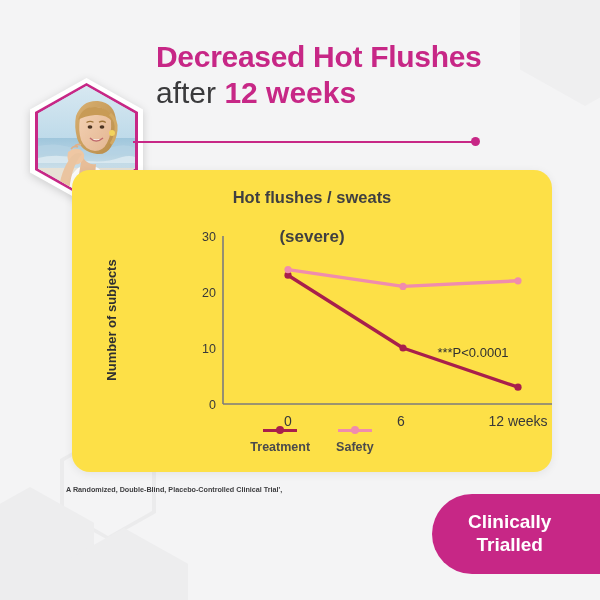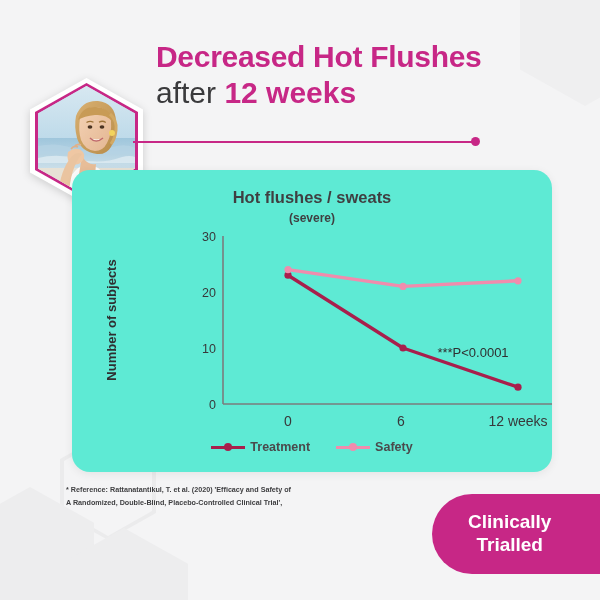--- a/index.html
+++ b/index.html
@@ -115,56 +115,56 @@
     background: #c72786;
   }
 
   
   .chart-card {
     position: absolute;
     left: 72px;
     top: 170px;
     width: 480px;
     height: 302px;
-    background: #5eead4;
+    background: #fde047;
     border-radius: 18px;
     box-shadow: 0 2px 10px rgba(0,0,0,0.07);
   }
   .chart-title {
     text-align: center;
     font-size: 16.5px;
     font-weight: bold;
     color: #3f3f41;
     margin-top: 18px;
   }
   .chart-subtitle {
     text-align: center;
-    font-size: 12px;
+    font-size: 17px;
     font-weight: bold;
     color: #3f3f41;
-    margin-top: 4px;
+    margin-top: 20px;
   }
   .plot-area {
     position: absolute;
     left: 8px;
     top: 48px;
     width: 480px;
     height: 210px;
   }
   .legend {
     position: absolute;
     left: 0;
     bottom: 18px;
     width: 480px;
     display: flex;
     justify-content: center;
     gap: 26px;
     align-items: center;
   }
-  .legend-item { display: flex; align-items: center; gap: 5px; }
+  .legend-item { display: flex; align-items: center; gap: 5px; flex-direction: column; }
   .legend-swatch {
     width: 34px; height: 10px; position: relative;
   }
   .legend-swatch .ln {
     position: absolute; left: 0; top: 3.5px; width: 34px; height: 3px;
   }
   .legend-swatch .dt {
     position: absolute; left: 13px; top: 1px; width: 8px; height: 8px; border-radius: 50%;
   }
   .legend-label {
@@ -336,21 +336,20 @@
       <span class="legend-swatch">
         <span class="ln" id="legend-line-1" style="background: rgb(240, 140, 173);"></span>
           <span class="dt" id="legend-dot-1" style="background: rgb(240, 140, 173);"></span>
       </span>
       <span class="legend-label">Safety</span>
     </div>
   </div>
 </div>
 
 <div class="reference">
-  <div>* Reference: Rattanatantikul, T. et al. (2020) 'Efficacy and Safety of</div>
   <div>A Randomized, Double-Blind, Placebo-Controlled Clinical Trial',</div>
 </div>
 
 <div class="badge">
   <div class="badge-text">
     <div>Clinically</div>
     <div>Trialled</div>
   </div>
 </div>
 

